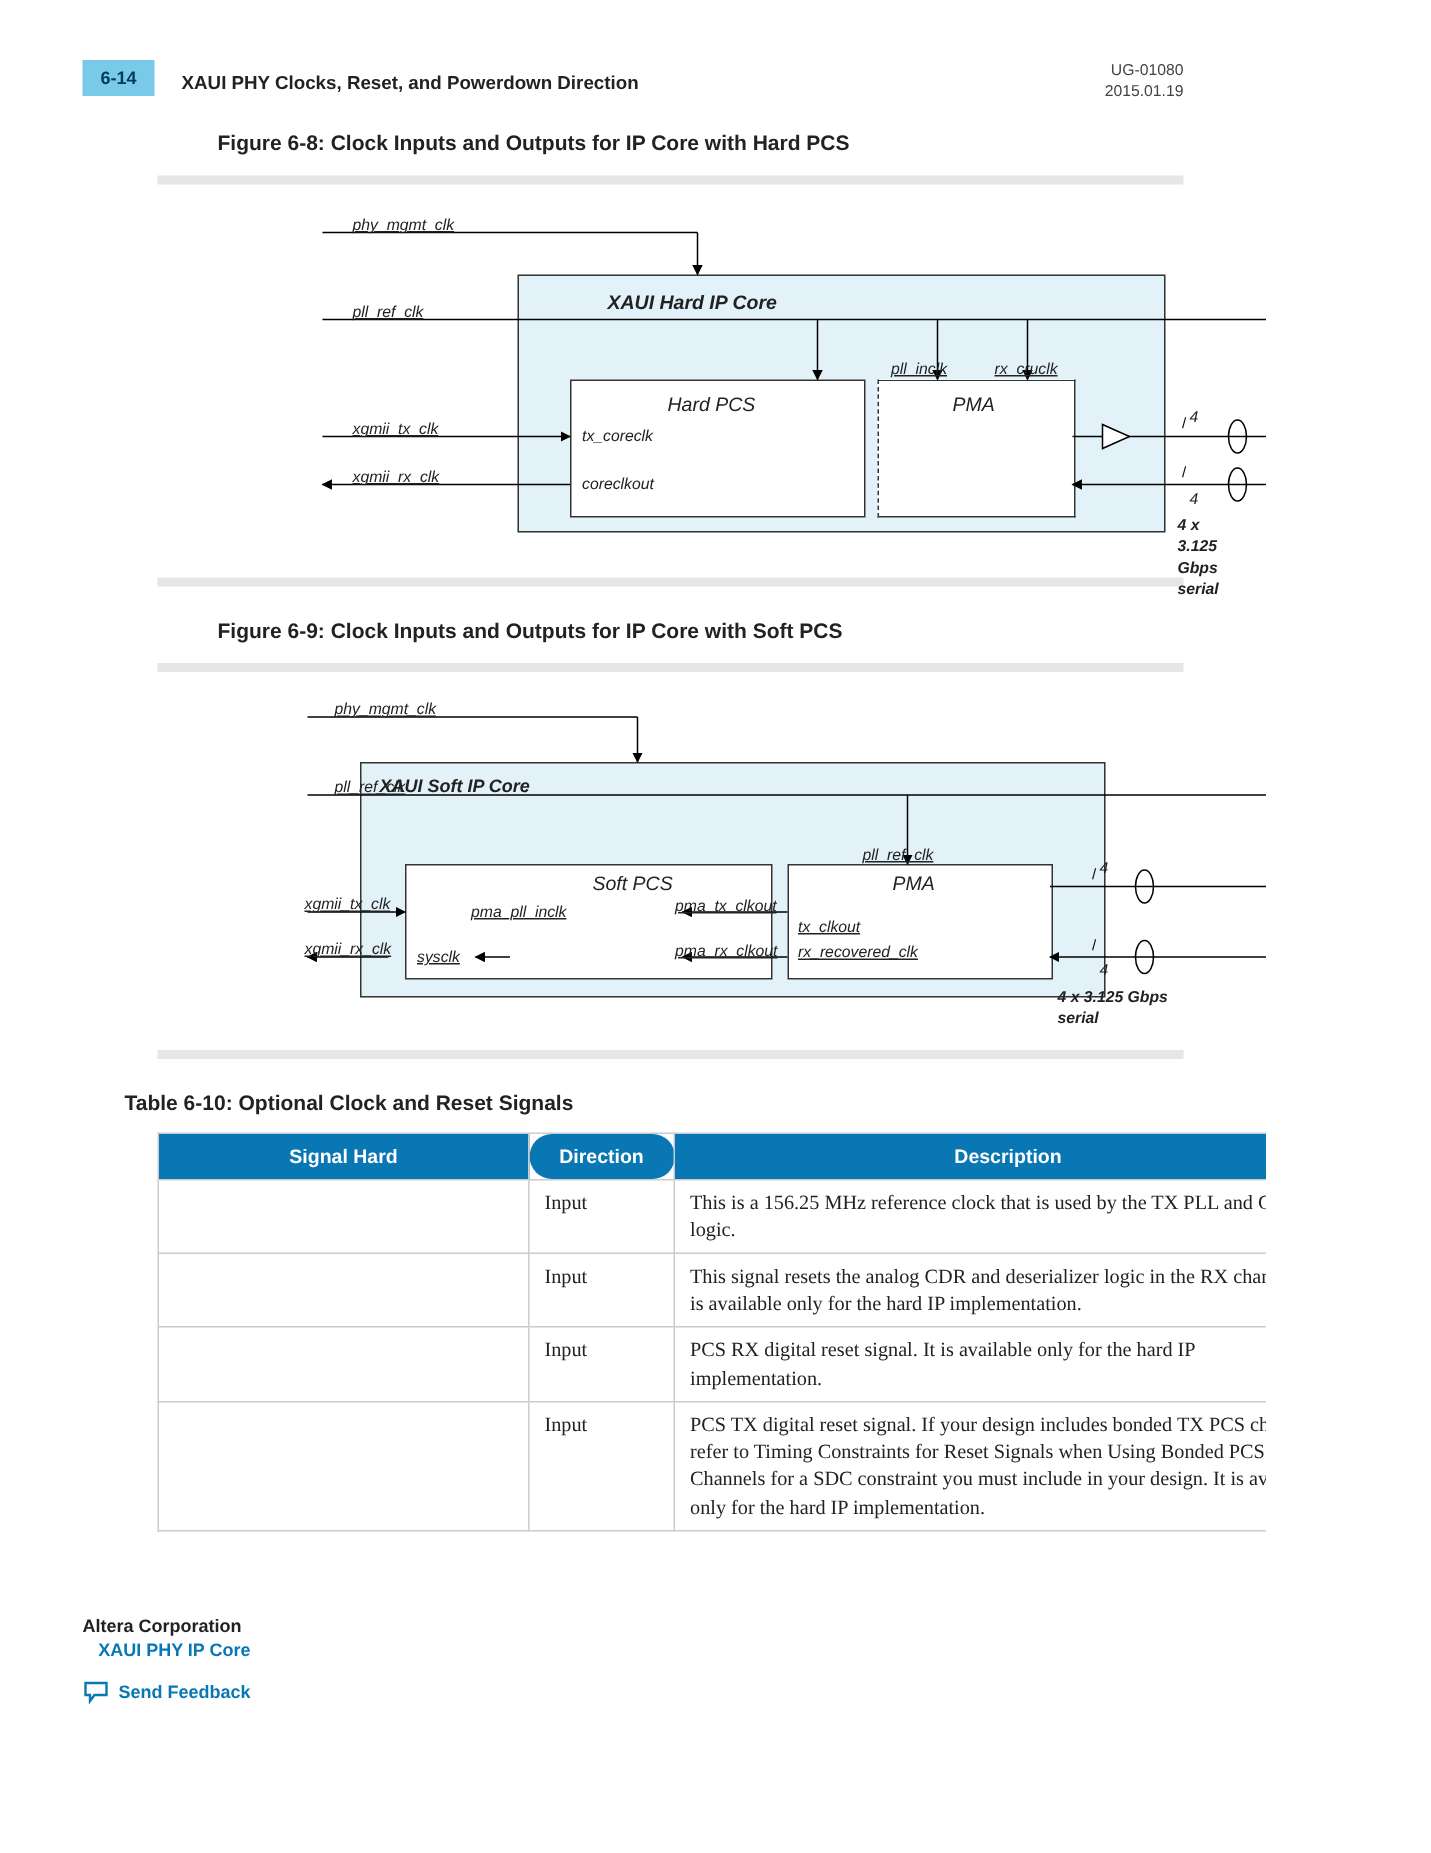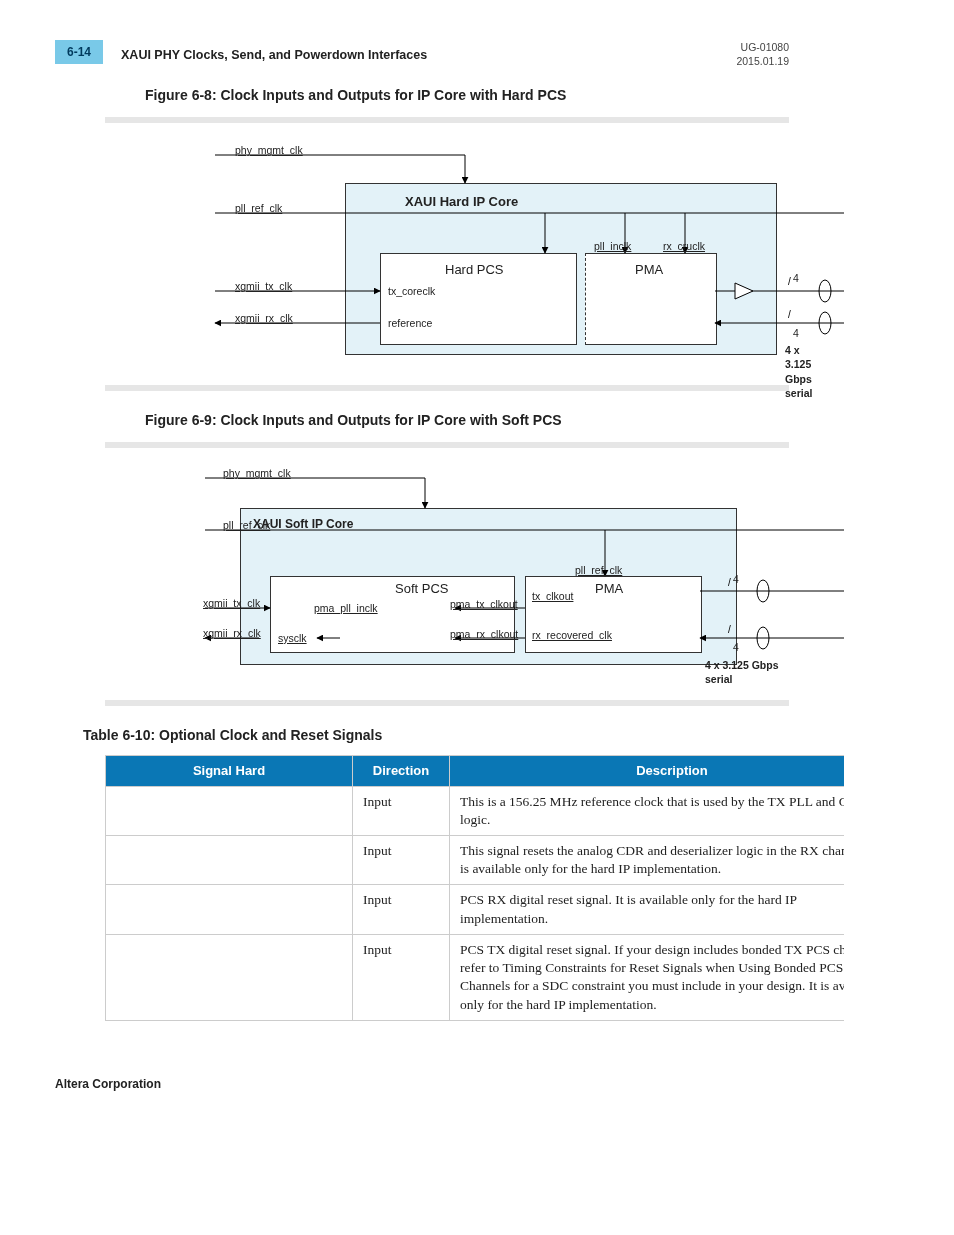--- a/index.html
+++ b/index.html
@@ -51,21 +51,21 @@
     margin: 12px 0 20px 50px;
   }
   
   .diagram { position: relative; margin: 0 0 0 50px; height: 230px; font-family: "Myriad Pro", Arial, sans-serif; font-size: 11px; }
   .box-outer {
     position: absolute; background: #e3f2f8; border: 1px solid #333;
   }
   .box-inner {
     position: absolute; background: #fff; border: 1px solid #333;
   }
-  .diag-txt { position:absolute; font-size: 10.5px; }
+  .diag-txt { position:absolute; font-size: 10.5px; font-style: italic; }
   .diag-txt.bold { font-weight:bold; font-size: 13px; }
   .ul { text-decoration: underline; }
   svg.overlay { position:absolute; left:0; top:0; pointer-events:none; }
   
   table.sig {
     border-collapse: collapse;
     width: 790px;
     margin: 10px 0 0 50px;
     font-size: 13.5px;
   }
@@ -78,39 +78,39 @@
     padding: 6px 8px;
     border: 1px solid #ccc;
     text-align: center;
   }
   table.sig td {
     border: 1px solid #ccc;
     padding: 6px 10px;
     vertical-align: top;
   }
   .col-name { width: 230px; }
-  .col-dir  { width: 80px; }
+  .col-dir  { width: 80px; border-radius: 15px; }
   
   .ftr {
     margin-top: 55px;
     display:flex; justify-content:space-between; align-items:flex-start;
     font-family: "Myriad Pro", Arial, sans-serif;
     font-size: 12px;
     flex-direction: column;
   }
   .ftr-right { text-align:right; color:#0a77b5; font-weight:bold; }
   .feedback { margin-top:12px; display:inline-flex; align-items:center; gap:6px; font-weight:bold; }
 </style>
 </head>
 <body>
 
 <div class="hdr">
   <div class="hdr-left">
     <span class="pg-badge">6-14</span>
-    <span class="section-title">XAUI PHY Clocks, Send, and Powerdown Interfaces</span>
+    <span class="section-title">XAUI PHY Clocks, Reset, and Powerdown Direction</span>
   </div>
   <div class="hdr-right">
     <div>UG-01080</div>
     <div>2015.01.19</div>
   </div>
 </div>
 
 <div class="fig-title">Figure 6-8: Clock Inputs and Outputs for IP Core with Hard PCS</div>
 <div class="hr-thick"></div>
 
@@ -153,21 +153,21 @@
   </svg>
 
   <span class="diag-txt ul" style="left:130px; top:0px;">phy_mgmt_clk</span>
   <span class="diag-txt ul" style="left:130px; top:58px;">pll_ref_clk</span>
   <span class="diag-txt ul" style="left:130px; top:136px;">xgmii_tx_clk</span>
   <span class="diag-txt ul" style="left:130px; top:168px;">xgmii_rx_clk</span>
   <span class="diag-txt bold" style="left:300px; top:50px;">XAUI Hard IP Core</span>
   <span class="diag-txt" style="left:340px; top:118px; font-size:13px;">Hard PCS</span>
   <span class="diag-txt" style="left:530px; top:118px; font-size:13px;">PMA</span>
   <span class="diag-txt" style="left:283px; top:141px;">tx_coreclk</span>
-  <span class="diag-txt" style="left:283px; top:173px;">reference</span>
+  <span class="diag-txt" style="left:283px; top:173px;">coreclkout</span>
   <span class="diag-txt ul" style="left:489px; top:96px;">pll_inclk</span>
   <span class="diag-txt ul" style="left:558px; top:96px;">rx_cruclk</span>
   <span class="diag-txt" style="left:688px; top:128px;">4</span>
   <span class="diag-txt" style="left:688px; top:183px;">4</span>
   <span class="diag-txt" style="left:680px; top:200px; font-weight:bold;">4 x 3.125 Gbps serial</span>
 </div>
 
 <div class="hr-thick"></div>
 
 <div class="fig-title">Figure 6-9: Clock Inputs and Outputs for IP Core with Soft PCS</div>
@@ -215,21 +215,21 @@
   <span class="diag-txt ul" style="left:98px; top:128px;">xgmii_tx_clk</span>
   <span class="diag-txt ul" style="left:98px; top:158px;">xgmii_rx_clk</span>
   <span class="diag-txt bold" style="left:148px; top:48px; font-size:12px;">XAUI Soft IP Core</span>
   <span class="diag-txt" style="left:290px; top:112px; font-size:13px;">Soft PCS</span>
   <span class="diag-txt" style="left:490px; top:112px; font-size:13px;">PMA</span>
   <span class="diag-txt ul" style="left:173px; top:133px;margin-left:36px;">pma_pll_inclk</span>
   <span class="diag-txt ul" style="left:173px; top:163px;">sysclk</span>
   <span class="diag-txt ul" style="left:345px; top:129px;">pma_tx_clkout</span>
   <span class="diag-txt ul" style="left:345px; top:159px;">pma_rx_clkout</span>
   <span class="diag-txt ul" style="left:470px; top:95px;">pll_ref_clk</span>
-  <span class="diag-txt ul" style="left:427px; top:121px;text-align:center;">tx_clkout</span>
+  <span class="diag-txt ul" style="left:427px; top:143px;text-align:center;">tx_clkout</span>
   <span class="diag-txt ul" style="left:427px; top:160px;text-align:right;">rx_recovered_clk</span>
   <span class="diag-txt" style="left:628px; top:104px;">4</span>
   <span class="diag-txt" style="left:628px; top:172px;">4</span>
   <span class="diag-txt" style="left:600px; top:190px; font-weight:bold;">4 x 3.125 Gbps serial</span>
 </div>
 
 <div class="hr-thick"></div>
 
 <div class="tbl-title" style="margin-left:28px;">Table 6-10: Optional Clock and Reset Signals</div>
 
@@ -260,13 +260,22 @@
     <tr>
       <td></td>
       <td>Input</td>
       <td>PCS TX digital reset signal. If your design includes bonded TX PCS channels, refer to Timing Constraints for Reset Signals when Using Bonded PCS Channels for a SDC constraint you must include in your design. It is available only for the hard IP implementation.</td>
     </tr>
   </tbody>
 </table>
 
 <div class="ftr">
   <div style="font-weight:bold;">Altera Corporation</div>
+  <div class="ftr-right">
+    <div>XAUI PHY IP Core</div>
+    <div class="feedback">
+      <svg width="18" height="16">
+        <path d="M2,2 h14 v8 h-8 l-3,4 v-4 h-3 z" fill="none" stroke="#0a77b5" stroke-width="1.6"></path>
+      </svg>
+      <span>Send Feedback</span>
+    </div>
+  </div>
 </div>
 
 </body></html>

